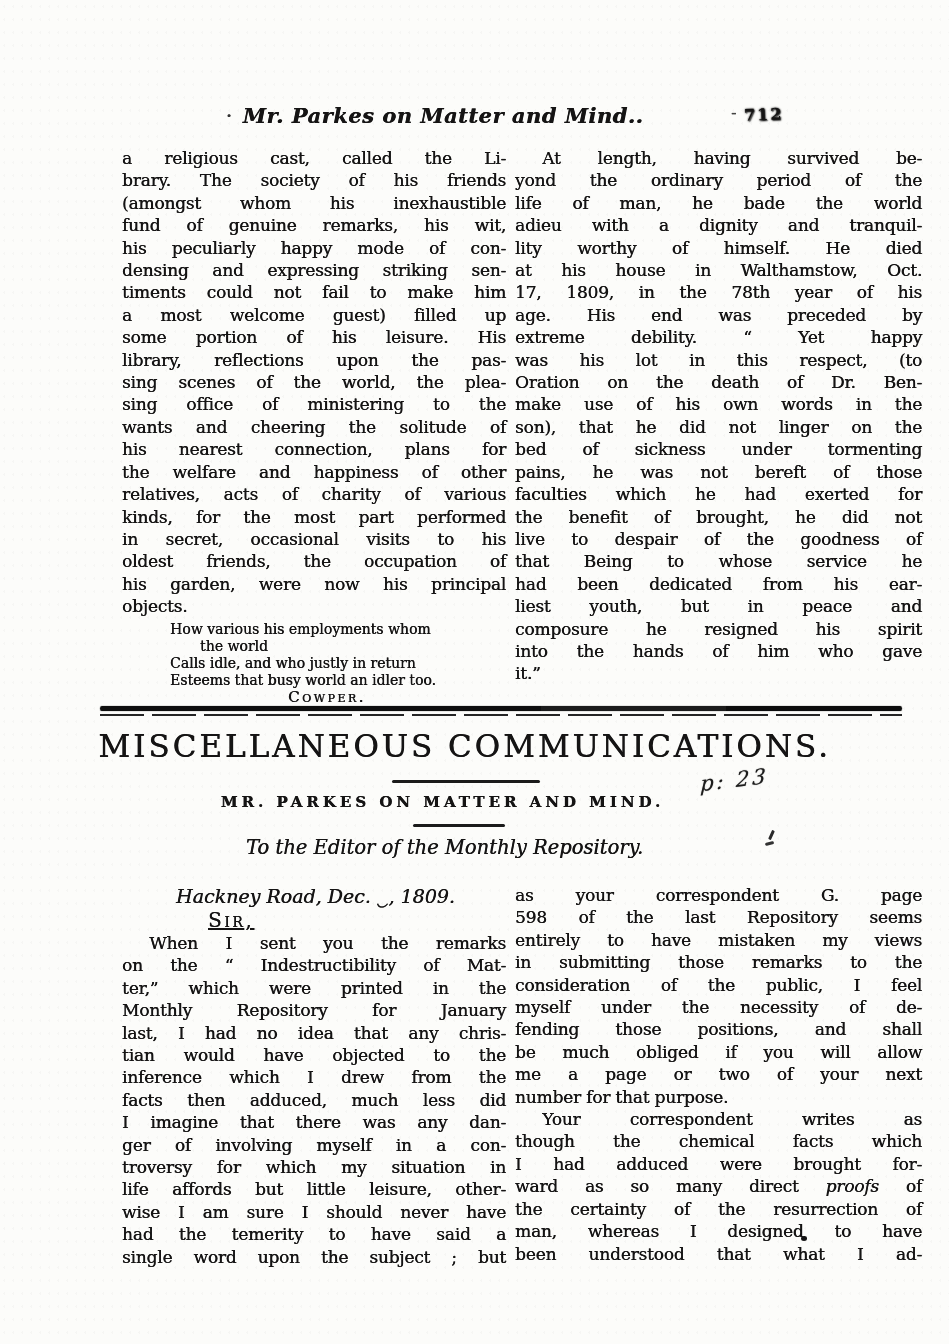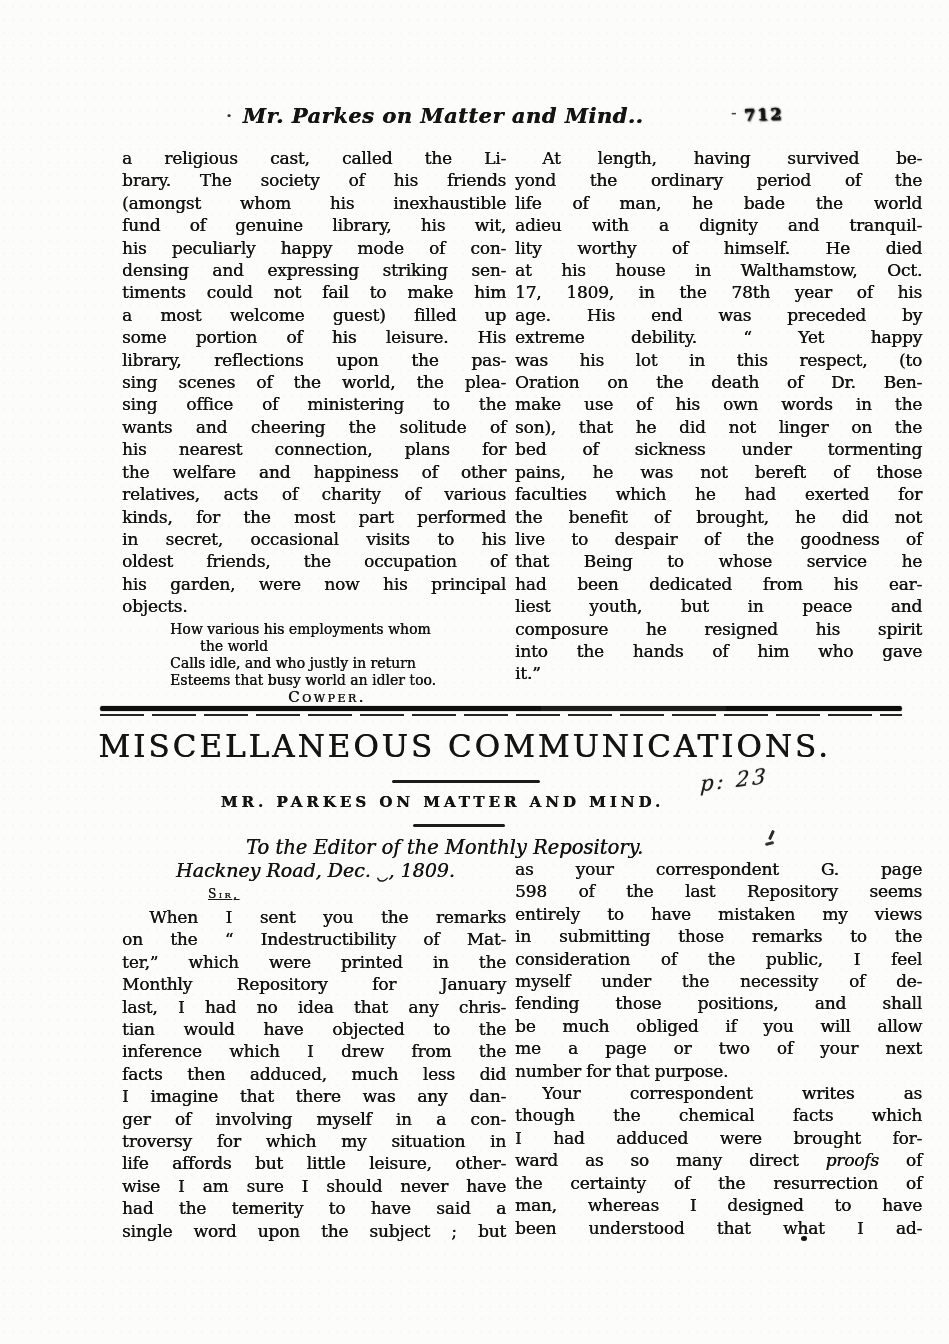--- a/index.html
+++ b/index.html
@@ -17,21 +17,21 @@
   .running-header{position:absolute;top:103px;left:0;right:0;text-align:center;}
   .rh-inner{display:inline-block;transform:translateX(-40px);font-style:italic;font-weight:bold;font-size:21px;letter-spacing:0.5px;}
   .rh-ornament{font-style:normal;font-weight:normal;margin-right:10px;color:#333;}
   .rh-page{position:absolute;left:731px;top:2px;display:flex;gap:8px;font-style:normal;}
   .rh-dash{font-weight:normal;color:#444;transform:translateY(-2px);}
   .smudge{font-weight:bold;letter-spacing:2px;text-shadow:0 0 2px #000,1px 1px 1.5px rgba(0,0,0,.85);transform:rotate(-2deg);}
 
   
   .cols{position:absolute;left:78px;width:800px;display:flex;gap:9px;margin-left:44px;}
   .cols.top{top:147px;}
-  .cols.bottom{top:858px;}
+  .cols.bottom{top:884px;}
   .col{font-size:17px;line-height:22.4px;}
   .col.cleft{width:384px;}
   .col.cright{width:407px;}
   .tline{text-align:justify;text-align-last:justify;letter-spacing:-0.2px;white-space:nowrap;}
   .tline.last{text-align-last:left;}
   .para.ind .tline:first-child{text-indent:1.6em;}
   .tline i{font-style:italic;}
 
   
   .poem{margin-top:3px;margin-left:48px;font-size:14px;line-height:17px;}
@@ -48,21 +48,21 @@
   .misc-heading{position:absolute;top:729px;left:0;right:0;margin:0;text-align:center;font-weight:normal;font-size:31px;line-height:34px;letter-spacing:3px;transform:translateX(-10px);text-shadow:0.6px 0 0 currentColor;}
   .small-rule{position:absolute;height:3px;background:#1b1b1b;border-radius:2px;}
   .rule-one{top:780px;left:392px;width:148px;}
   .rule-two{top:824px;left:413px;width:92px;height:2.5px;}
   .subhead{position:absolute;top:793px;left:0;right:0;margin:0;text-align:center;font-size:15px;font-weight:bold;letter-spacing:4px;transform:translateX(-32px);}
   .handwritten{position:absolute;top:768px;left:700px;font-style:italic;font-size:21px;letter-spacing:3px;color:#1c1c1c;transform:rotate(-7deg) skewX(-10deg);text-shadow:0 0 1px rgba(0,0,0,.6);}
   .editor-line{position:absolute;top:836px;left:0;right:0;text-align:center;font-style:italic;font-size:19.5px;transform:translateX(-30px);}
 
   
   .dateline{font-style:italic;font-size:19px;line-height:24px;padding-left:54px;white-space:nowrap;}
-  .salutation{font-variant:small-caps;letter-spacing:2.5px;font-size:12px;line-height:24px;padding-left:86px;text-decoration:underline;}
+  .salutation{font-variant:small-caps;letter-spacing:2.5px;font-size:20px;line-height:24px;padding-left:86px;text-decoration:underline;}
 
   
   .ink-scribble{position:absolute;top:829px;left:763px;width:16px;height:20px;}
   .ink-scribble::before{content:"";position:absolute;left:7px;top:1px;width:3px;height:10px;background:#2a2a2a;transform:rotate(24deg);border-radius:1px;}
   .ink-scribble::after{content:"";position:absolute;left:2px;top:13px;width:9px;height:3px;background:#333;transform:rotate(-14deg);border-radius:2px;}
   .ink-dot{position:absolute;top:1236px;left:801px;width:6px;height:5px;background:#141414;border-radius:50% 40% 50% 50%;}
 </style>
 </head>
 <body>
 
@@ -78,21 +78,21 @@
     </span>
   </header>
 
   <section class="cols top">
     <div class="col cleft inky">
       <div>
           <div class="para">
             <div class="tline">a religious cast, called the Li-</div>
             <div class="tline">brary. The society of his friends</div>
             <div class="tline">(amongst whom his inexhaustible</div>
-            <div class="tline">fund of genuine library, his wit,</div>
+            <div class="tline">fund of genuine remarks, his wit,</div>
             <div class="tline">his peculiarly happy mode of con-</div>
             <div class="tline">densing and expressing striking sen-</div>
             <div class="tline">timents could not fail to make him</div>
             <div class="tline">a most welcome guest) filled up</div>
             <div class="tline">some portion of his leisure. His</div>
             <div class="tline">library, reflections upon the pas-</div>
             <div class="tline">sing scenes of the world, the plea-</div>
             <div class="tline">sing office of ministering to the</div>
             <div class="tline">wants and cheering the solitude of</div>
             <div class="tline">his nearest connection, plans for</div>

